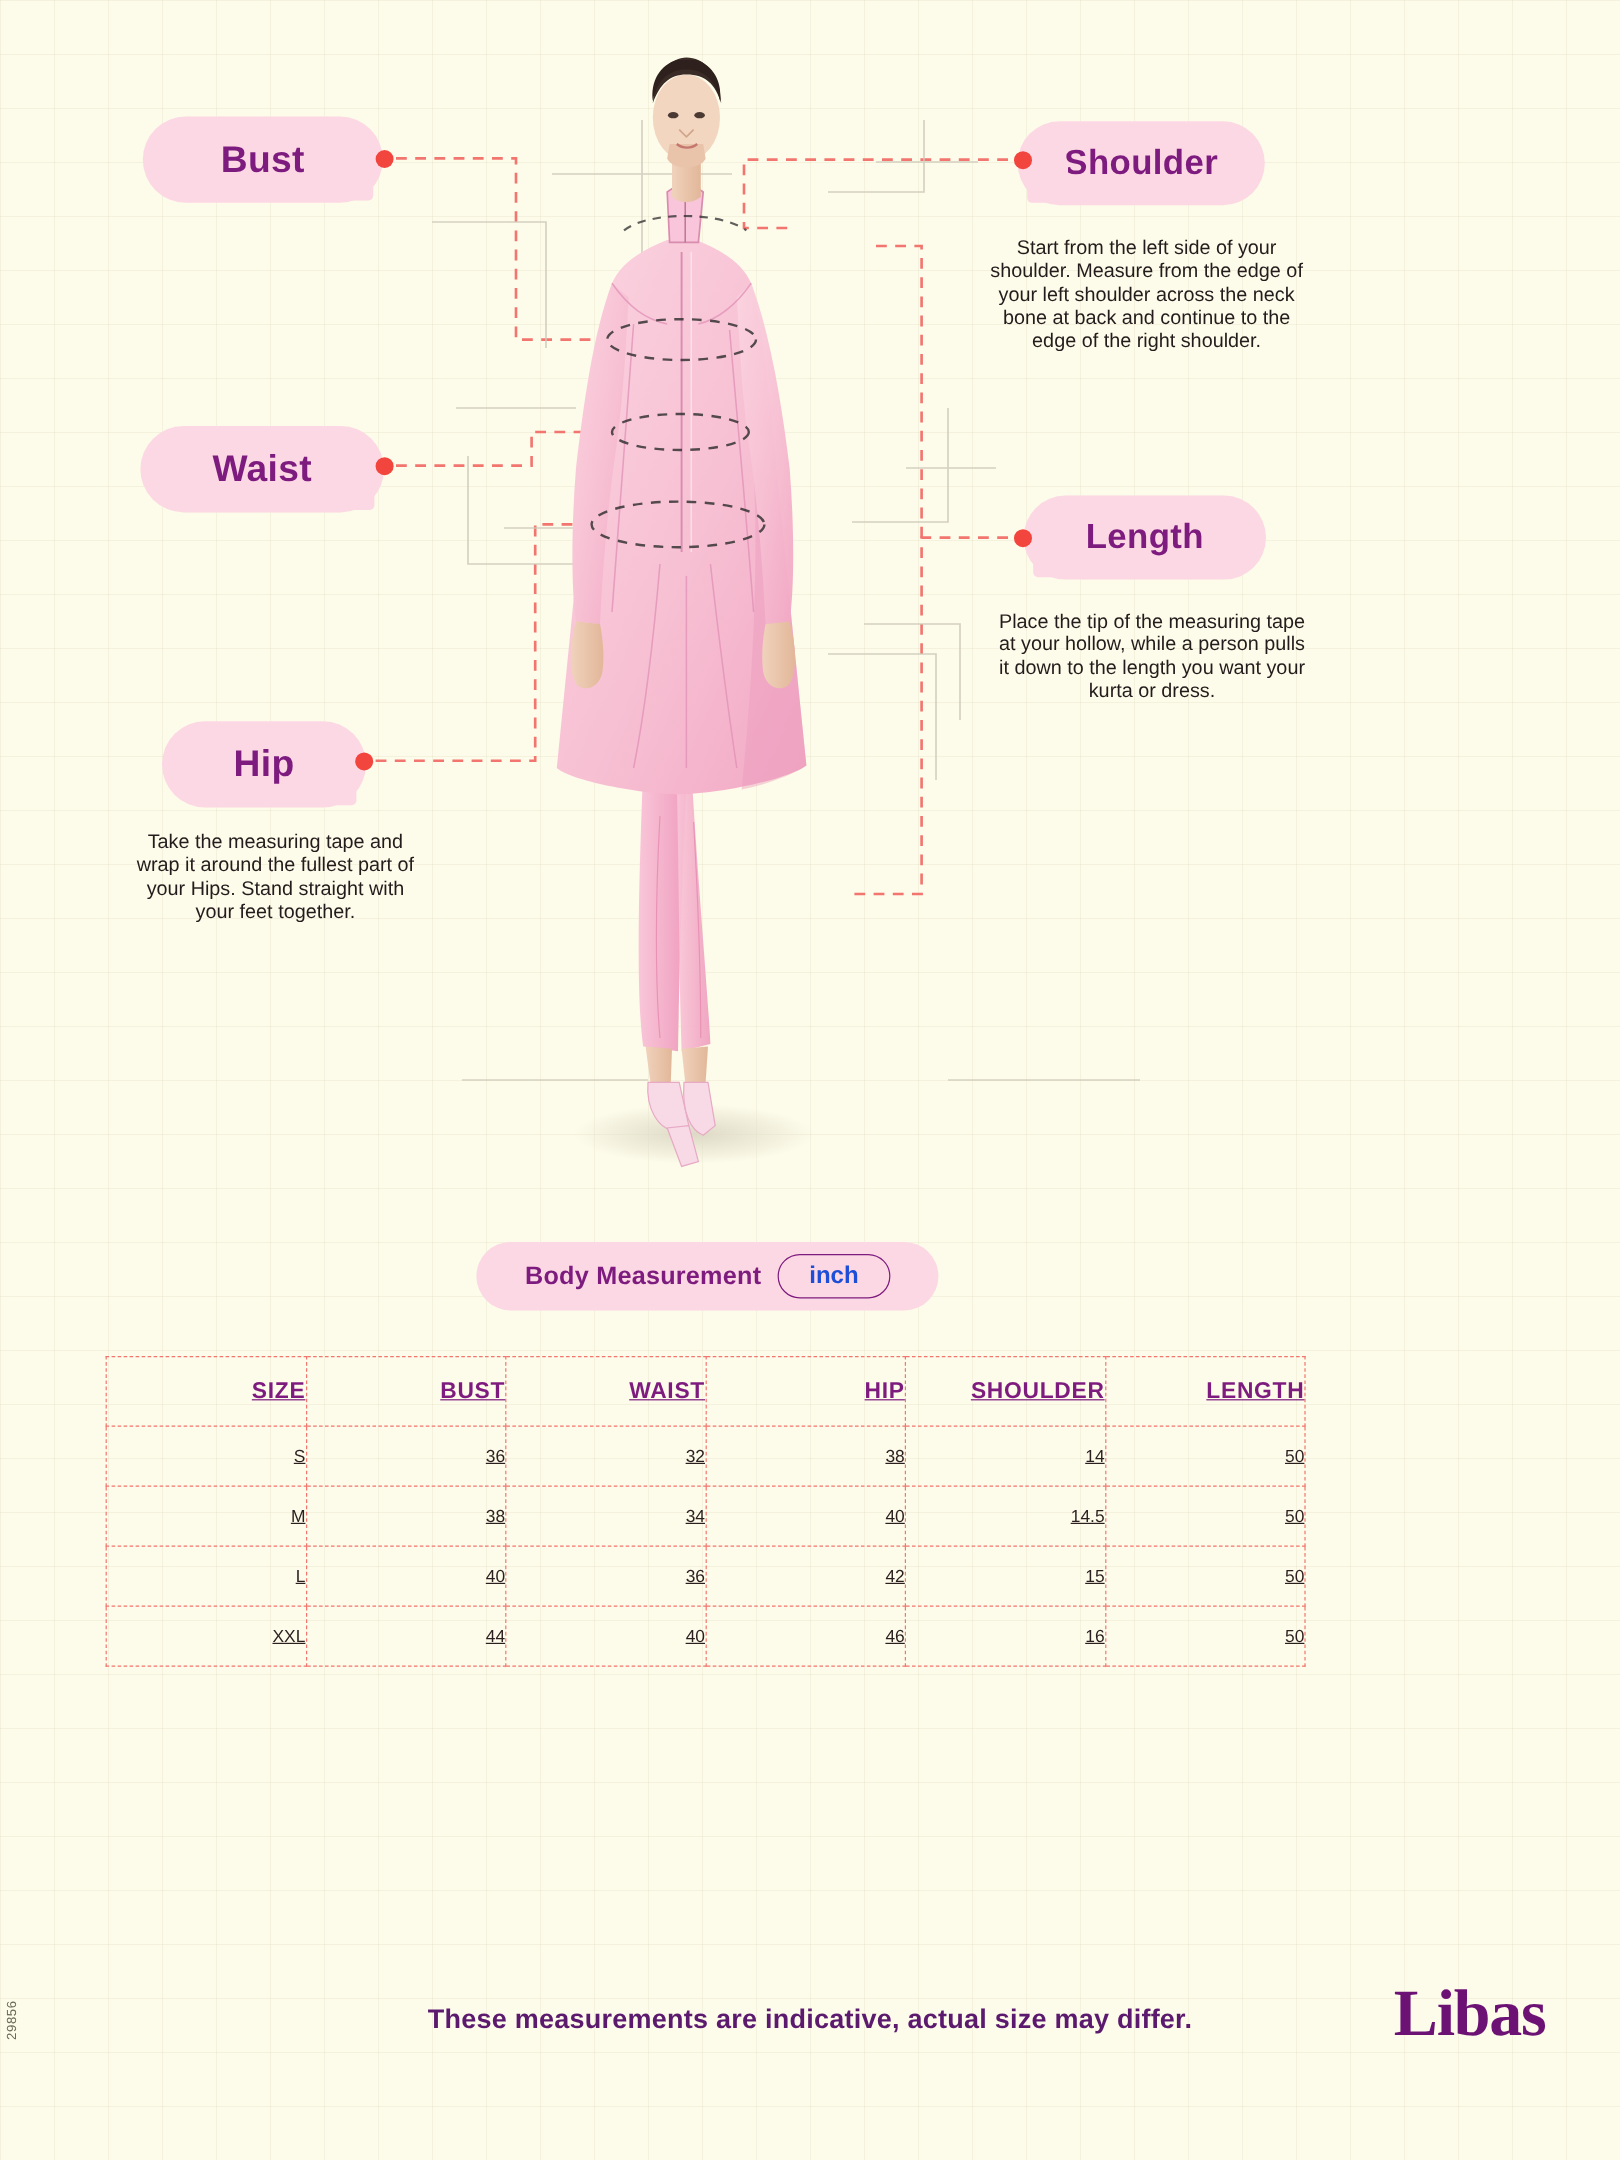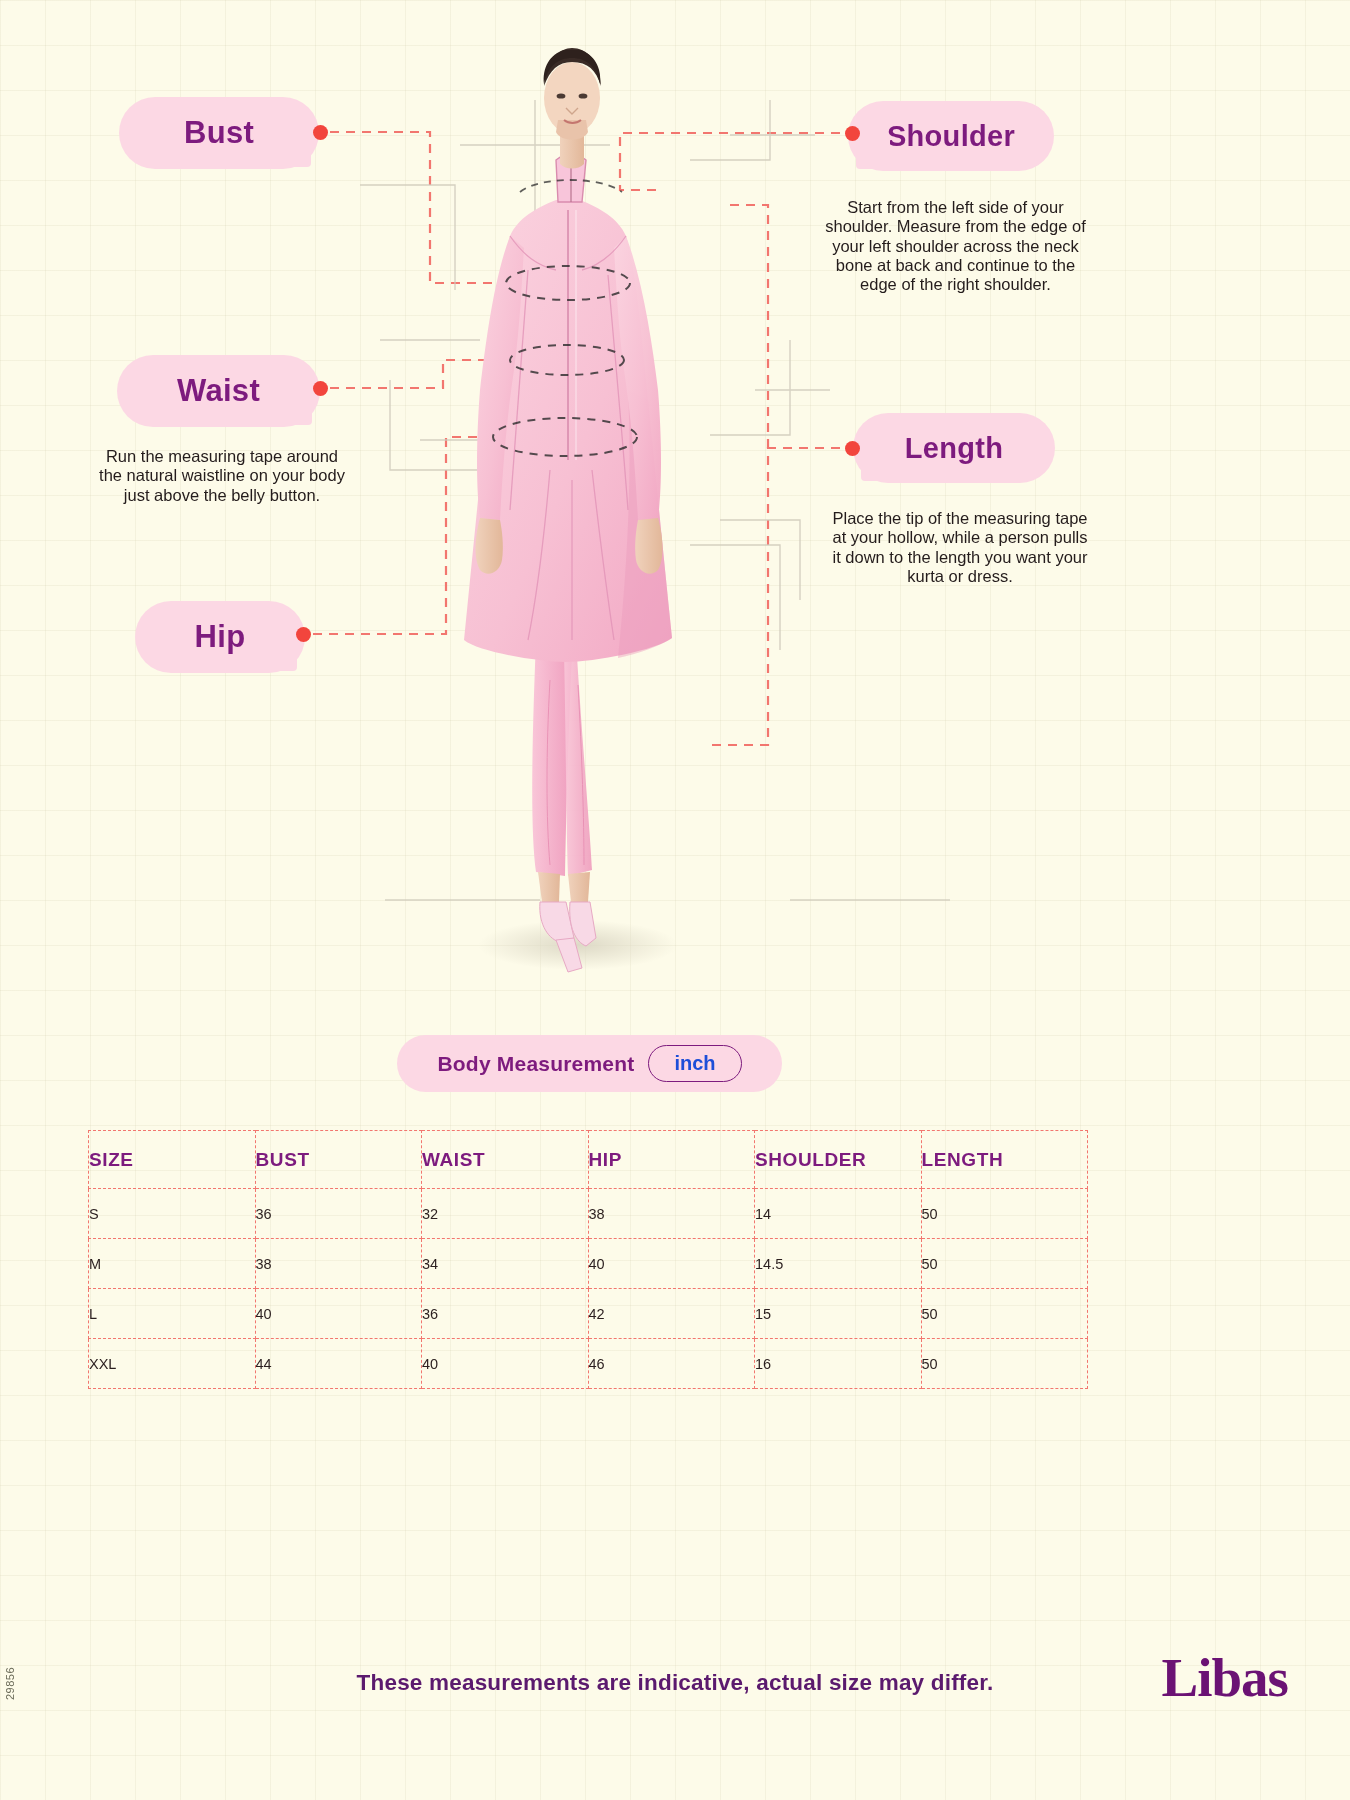--- a/index.html
+++ b/index.html
@@ -104,22 +104,23 @@
   }
 
   
   .table-wrap {
     position: absolute; left: 88px; top: 1130px;
     width: 1000px; height: 310px;
   }
   table { width: 100%; border-collapse: collapse; table-layout: fixed; }
   th, td {
     border: 1.4px dashed #f2766f;
-    text-align: left;
+    text-align: right;
     color: #2b1f1f;
+    text-decoration: underline;
   }
   th {
     height: 58px;
     font-size: 19px; font-weight: bold; color: #7d1b7e;
     letter-spacing: .6px;
   }
   td { height: 50px; font-size: 14.5px; }
   
   .table-wrap { border-radius: 10px; }
 
@@ -288,21 +289,21 @@
   <div class="pill length">
     <span>Length</span>
   </div>
 
   <span class="dot d-bust"></span>
   <span class="dot d-waist"></span>
   <span class="dot d-hip"></span>
   <span class="dot d-shoulder"></span>
   <span class="dot d-length"></span>
 
-  <div class="desc waist c">Run the measuring tape around the natural waistline on your body just above the belly button.</div>
+  <div class="desc hip c">Take the measuring tape and wrap it around the fullest part of your Hips. Stand straight with your feet together.</div>
   <div class="desc shoulder c">Start from the left side of your shoulder. Measure from the edge of your left shoulder across the neck bone at back and continue to the edge of the right shoulder.</div>
   <div class="desc length c">Place the tip of the measuring tape at your hollow, while a person pulls it down to the length you want your kurta or dress.</div>
 
   <div class="bm-bar">
     <span class="bm-label">Body Measurement</span>
     <span class="bm-unit">inch</span>
   </div>
 
   <div class="table-wrap">
     <table>

